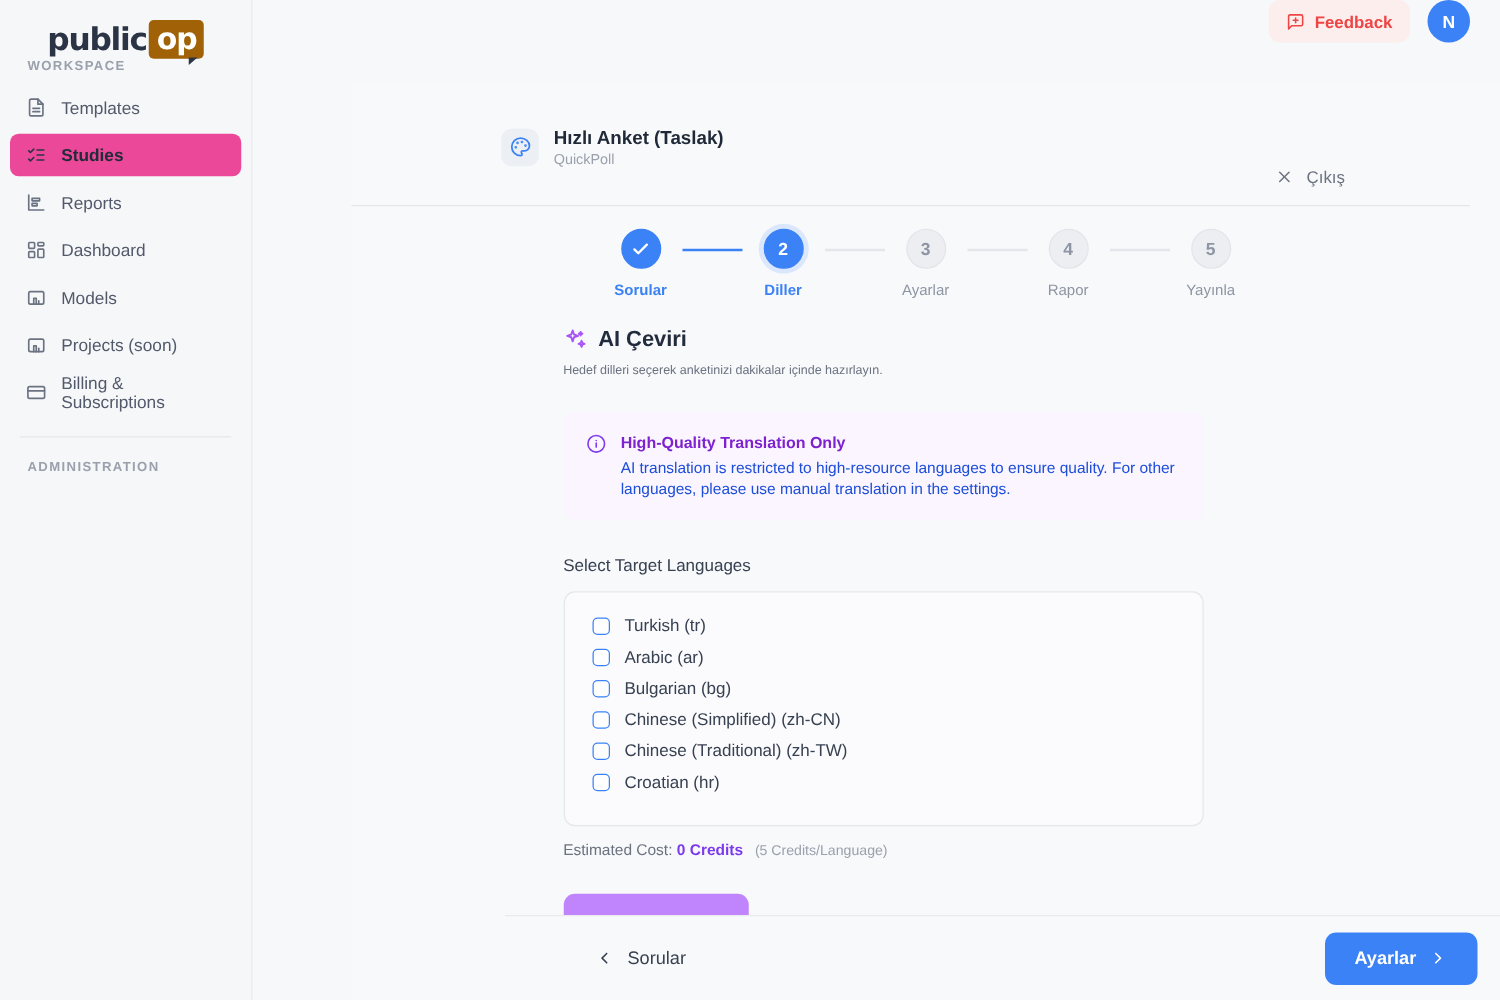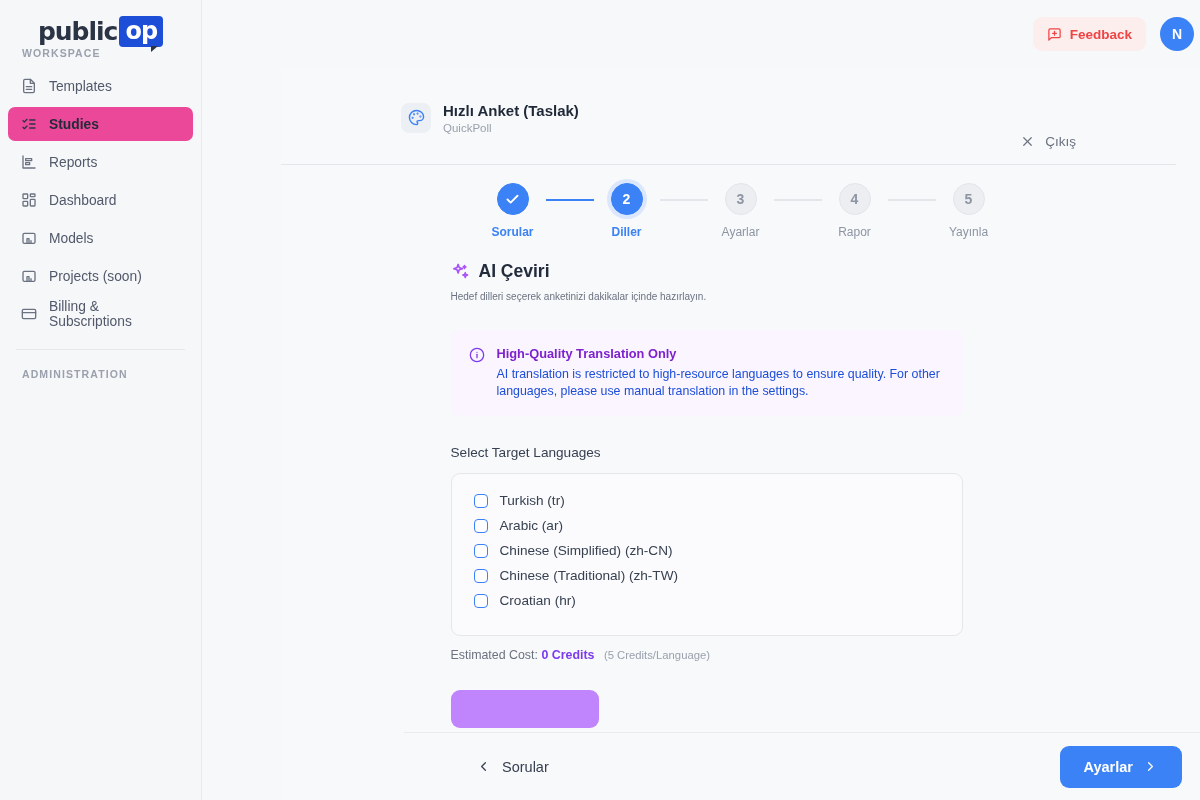--- a/index.html
+++ b/index.html
@@ -21,21 +21,21 @@
     z-index: 5;
   }
   .logo-wrap { padding: 16px 0 0 0; display: flex; justify-content: center; }
   .logo {
     display: flex; align-items: center; gap: 2px;
     font-weight: 700; font-size: 26px; letter-spacing: -0.5px;
     color: #2b3445;
   }
   .logo .word { font-family: "DejaVu Sans", sans-serif; font-weight:700; font-size:25px; letter-spacing:-1px; }
   .logo .badge {
-    background: #1d4ed8; color: #ffffff;
+    background: #a16207; color: #ffffff;
     border-radius: 4px; padding: 1px 6px 2px 6px;
     font-family: "DejaVu Sans", sans-serif; font-weight: 700; font-size: 24px; letter-spacing:-1px;
     position: relative;
   }
   .logo .badge:after {
     content: ""; position: absolute; right: 5px; bottom: -5px;
     border-left: 7px solid #2b3445; border-bottom: 6px solid transparent;
   }
   .nav-section-label {
     font-size: 10.5px; letter-spacing: 1.1px; color: #9aa1ad;
@@ -50,22 +50,22 @@
     cursor: pointer;
   }
   .nav-item .ico { width: 17px; height: 17px; flex: 0 0 17px; display:flex; align-items:center; justify-content:center; color:#6b7382; }
   .nav-item.active { background: #ec4899; color: #222b3a; font-weight: 700; }
   .nav-item.active .ico { color:#2b3445; }
   .nav-divider { height:1px; background:#e6e8ec; margin: 18px 16px 0 16px; }
 
   
   .main { flex: 1 1 auto; position: relative; background: #f7f8fa; }
   .topbar {
-    height: 68px; display: flex; align-items: center; justify-content: flex-end;
-    padding-right: 6px; gap: 14px;
+    height: 68px; display: flex; justify-content: flex-end;
+    padding-right: 24px; gap: 14px;
   }
   .feedback-btn {
     display: flex; align-items: center; gap: 8px;
     background: #fdeeee; color: #ef4444;
     border: none; border-radius: 9px;
     height: 34px; padding: 0 14px;
     font-size: 13.5px; font-weight: 600; cursor: pointer;
     font-family: "Liberation Sans", sans-serif;
   }
   .avatar {
@@ -402,20 +402,24 @@
             <label class="lang-row">
               <span class="cb"></span>
               <span class="lang-name">Turkish (tr)</span>
             </label>
             <label class="lang-row">
               <span class="cb"></span>
               <span class="lang-name">Arabic (ar)</span>
             </label>
             <label class="lang-row">
               <span class="cb"></span>
+              <span class="lang-name">Bulgarian (bg)</span>
+            </label>
+            <label class="lang-row">
+              <span class="cb"></span>
               <span class="lang-name">Chinese (Simplified) (zh-CN)</span>
             </label>
             <label class="lang-row">
               <span class="cb"></span>
               <span class="lang-name">Chinese (Traditional) (zh-TW)</span>
             </label>
             <label class="lang-row">
               <span class="cb"></span>
               <span class="lang-name">Croatian (hr)</span>
             </label>

